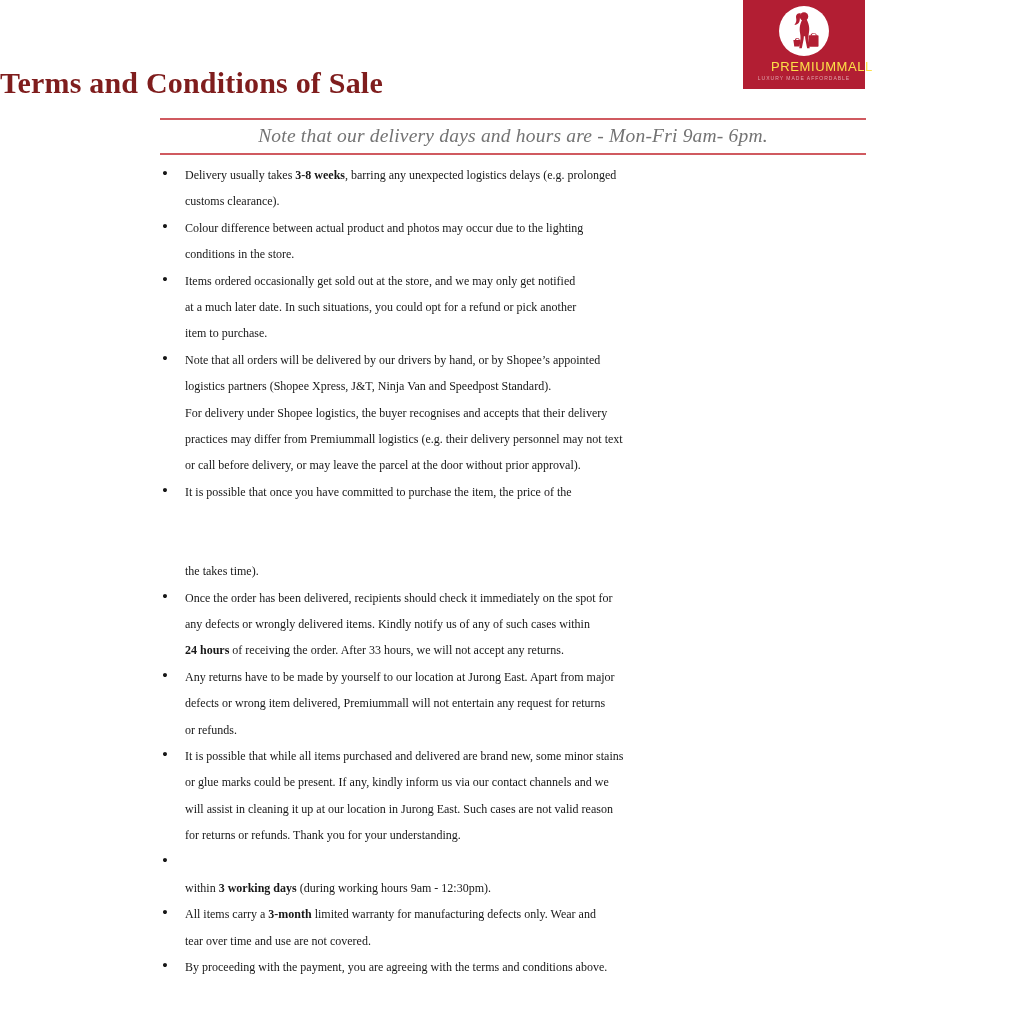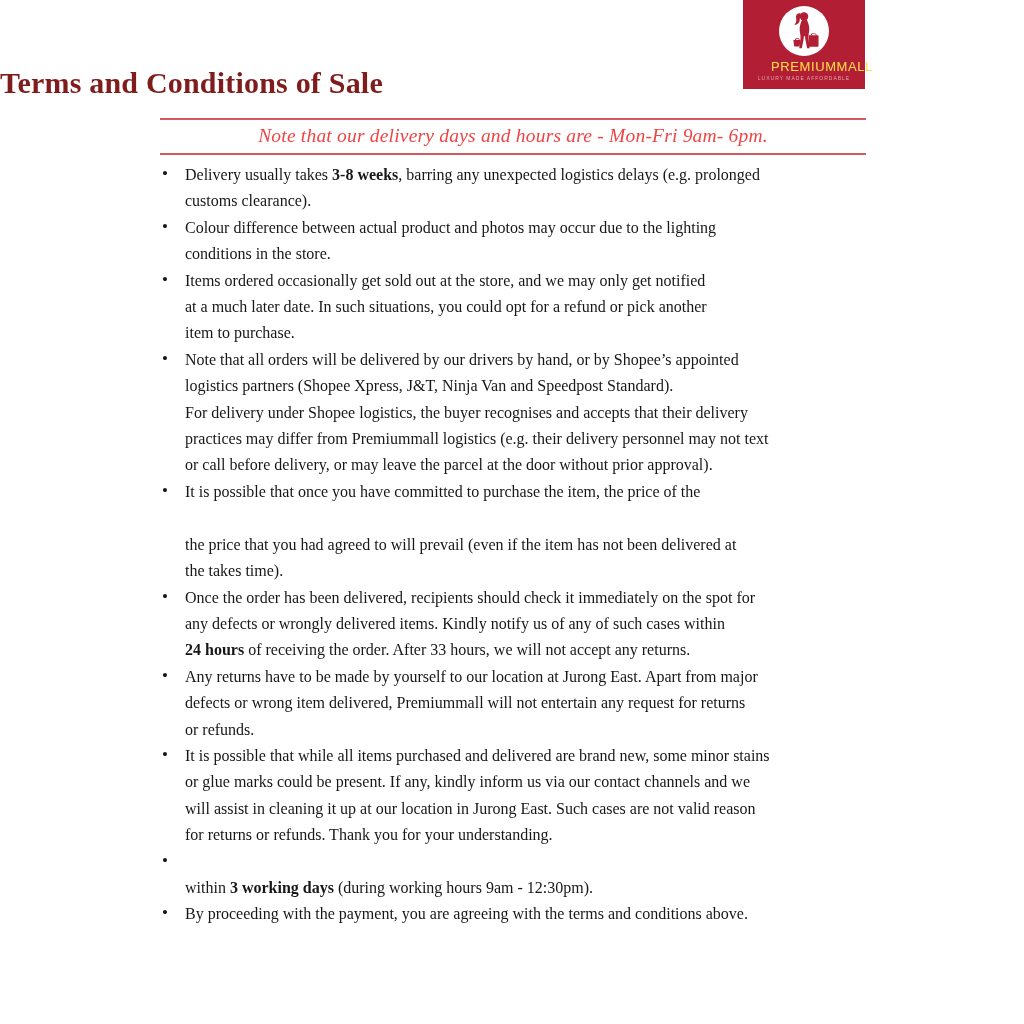--- a/index.html
+++ b/index.html
@@ -29,29 +29,29 @@
     position:absolute; top:66px; left:0; width:1024px; text-align:left;
     font-size:30px; font-weight:bold; color:#7f1d1d; letter-spacing:0.2px;
   }
   
   .notice {
     position:absolute; top:118px; left:160px; width:706px;
     border-top:2px solid #d05a60; border-bottom:2px solid #d05a60;
     padding:5px 0 6px 0; text-align:center;
   }
   .notice-text {
-    font-style:italic; font-size:19.5px; color:#ef4444; letter-spacing:0.2px;
+    font-style:italic; font-size:19.5px; color:#737373; letter-spacing:0.2px;
   }
   
   .terms {
     position:absolute; top:162px; left:160px; width:712px;
   }
   .terms ul {
     margin:0; padding:0; list-style:none;
-    font-size:16px; line-height:26.4px; color:#171717;
+    font-size:12px; line-height:26.4px; color:#171717;
   }
   .terms li { position:relative; padding-left:25px; }
   .terms li::before {
     content:"\2022"; position:absolute; left:2px; top:-1px; font-size:17px; color:#171717;
   }
   .terms b { font-weight:bold; }
 </style>
 </head>
 <body>
 
@@ -80,22 +80,23 @@
   <div class="notice">
     <span class="notice-text">Note that our delivery days and hours are - Mon-Fri 9am- 6pm.</span>
   </div>
 
   <div class="terms">
     <ul>
         <li><span>Delivery usually takes </span><b>3-8 weeks</b><span>, barring any unexpected logistics delays (e.g. prolonged</span><br><span>customs clearance).</span></li>
         <li><span>Colour difference between actual product and photos may occur due to the lighting</span><br><span>conditions in the store.</span></li>
         <li><span>Items ordered occasionally get sold out at the store, and we may only get notified</span><br><span>at a much later date. In such situations, you could opt for a refund or pick another</span><br><span>item to purchase.</span></li>
         <li><span>Note that all orders will be delivered by our drivers by hand, or by Shopee’s appointed</span><br><span>logistics partners (Shopee Xpress, J&amp;T, Ninja Van and Speedpost Standard).</span><br><span>For delivery under Shopee logistics, the buyer recognises and accepts that their delivery</span><br><span>practices may differ from Premiummall logistics (e.g. their delivery personnel may not text</span><br><span>or call before delivery, or may leave the parcel at the door without prior approval).</span></li>
-        <li><span>It is possible that once you have committed to purchase the item, the price of the</span><br><br><span>the price that you had agreed to will prevail (even if the item has not been delivered at</span><br><span>the takes time).</span></li>
+        <li><span>It is possible that once you have committed to purchase the item, the price of the</span><br><br><br><span>the takes time).</span></li>
         <li><span>Once the order has been delivered, recipients should check it immediately on the spot for</span><br><span>any defects or wrongly delivered items. Kindly notify us of any of such cases within</span><br><b>24 hours</b><span> of receiving the order. After 33 hours, we will not accept any returns.</span></li>
         <li><span>Any returns have to be made by yourself to our location at Jurong East. Apart from major</span><br><span>defects or wrong item delivered, Premiummall will not entertain any request for returns</span><br><span>or refunds.</span></li>
         <li><span>It is possible that while all items purchased and delivered are brand new, some minor stains</span><br><span>or glue marks could be present. If any, kindly inform us via our contact channels and we</span><br><span>will assist in cleaning it up at our location in Jurong East. Such cases are not valid reason</span><br><span>for returns or refunds. Thank you for your understanding.</span></li>
         <li><br><span>within </span><b>3 working days</b><span> (during working hours 9am - 12:30pm).</span></li>
+        <li><span>All items carry a </span><b>3-month</b><span> limited warranty for manufacturing defects only. Wear and</span><br><span>tear over time and use are not covered.</span></li>
         <li><span>By proceeding with the payment, you are agreeing with the terms and conditions above.</span></li>
       </ul>
   </div>
 
 </div>
 
 </body></html>

